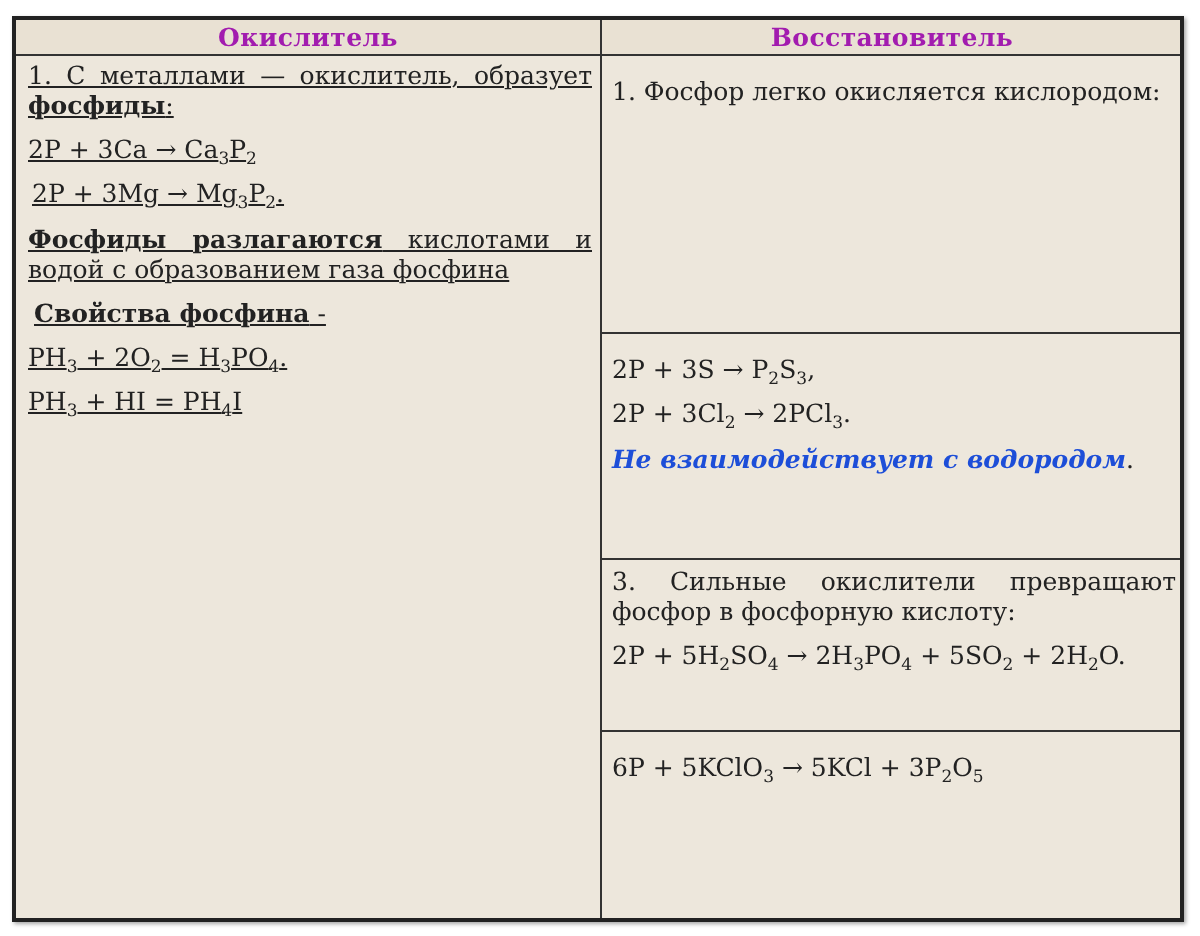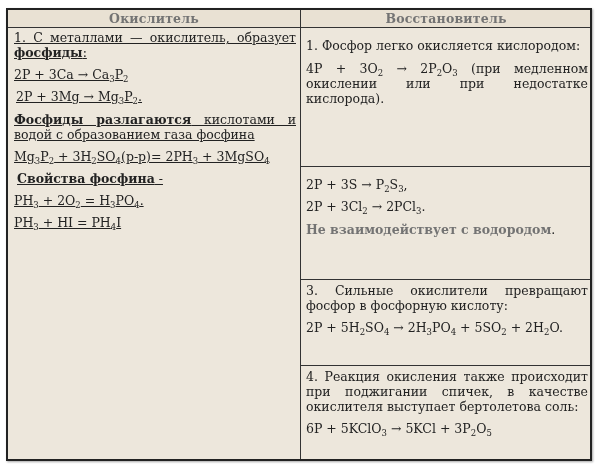--- a/index.html
+++ b/index.html
@@ -15,32 +15,32 @@
       box-shadow: 1px 1px 2px rgba(0,0,0,0.35);
     }
     .col-divider { position: absolute; left: 292px; top: 0; bottom: 0; width: 0; border-left: 1.5px solid #333; }
     .header {
       position: absolute; left: 0; top: 0; right: 0; height: 17px;
       border-bottom: 1.5px solid #333;
       background: #e9e1d3;
     }
     .hcell {
       position: absolute; top: 0; height: 17px; line-height: 17px; text-align: center;
-      font-weight: bold; font-size: 12.5px; color: #737373; letter-spacing: 0.2px;
+      font-weight: bold; font-size: 12.5px; color: #a21caf; letter-spacing: 0.2px;
     }
     .hcell.left { left: 0; width: 292px; }
     .hcell.right { left: 293px; width: 290px; }
     .left-col { position: absolute; left: 6px; top: 20px; width: 282px; text-decoration: underline; }
     .row-divider { position: absolute; left: 293px; right: 0; height: 0; border-top: 1.5px solid #333; }
     p { margin: 0; font-size: 12.5px; line-height: 15px; }
     .just { text-align: justify; text-align-last: left; }
     .eq { margin-top: 7px; margin-bottom: 2px; }
     b { font-weight: bold; }
     sub { font-size: 8.5px; vertical-align: -3px; line-height: 0; }
-    .red { color: #737373; font-weight: bold; }
+    .red { color: #1d4ed8; font-weight: bold; font-style: italic; }
     .cell { position: absolute; left: 298px; width: 282px; }
   </style>
 </head>
 <body>
 
 <div class="table">
   <div class="header">
     <div class="hcell left">Окислитель</div>
     <div class="hcell right">Восстановитель</div>
   </div>
@@ -52,39 +52,33 @@
     </p>
     <p class="eq">
       <span>2P + 3Ca → Ca</span><sub>3</sub><span>P</span><sub>2</sub>
     </p>
     <p class="eq" style="padding-left:2px">
       <span>2P + 3Mg → Mg</span><sub>3</sub><span>P</span><sub>2</sub><span>.</span>
     </p>
     <p class="just" style="margin-top:8px">
       <b>Фосфиды разлагаются</b><span> кислотами и водой с образованием газа фосфина</span>
     </p>
-    <p class="eq">
-      <span>Mg</span><sub>3</sub><span>P</span><sub>2</sub><span> + 3H</span><sub>2</sub><span>SO</span><sub>4</sub><span>(р-р)= 2PH</span><sub>3</sub><span> + 3MgSO</span><sub>4</sub>
-    </p>
     <p class="eq" style="padding-left:3px">
       <b>Свойства фосфина</b><span> -</span>
     </p>
     <p class="eq">
       <span>PH</span><sub>3</sub><span> + 2O</span><sub>2</sub><span> = H</span><sub>3</sub><span>PO</span><sub>4</sub><span>.</span>
     </p>
     <p class="eq">
       <span>PH</span><sub>3</sub><span> + HI = PH</span><sub>4</sub><span>I</span>
     </p>
   </div>
 
   <div class="cell" style="top:28px">
     <p class="just">1. Фосфор легко окисляется кислородом:</p>
-    <p class="eq just" style="margin-top:8px">
-      <span>4P + 3O</span><sub>2</sub><span> → 2P</span><sub>2</sub><span>O</span><sub>3</sub><span> (при медленном окислении или при недостатке кислорода).</span>
-    </p>
   </div>
   <div class="row-divider" style="top:156px"></div>
 
   <div class="cell" style="top:160px">
     <p class="eq">
       <span>2P + 3S → P</span><sub>2</sub><span>S</span><sub>3</sub><span>,</span>
     </p>
     <p class="eq">
       <span>2P + 3Cl</span><sub>2</sub><span> → 2PCl</span><sub>3</sub><span>.</span>
     </p>
@@ -96,18 +90,17 @@
 
   <div class="cell" style="top:273px">
     <p class="just">3. Сильные окислители превращают фосфор в фосфорную кислоту:</p>
     <p class="eq">
       <span>2P + 5H</span><sub>2</sub><span>SO</span><sub>4</sub><span> → 2H</span><sub>3</sub><span>PO</span><sub>4</sub><span> + 5SO</span><sub>2</sub><span> + 2H</span><sub>2</sub><span>O.</span>
     </p>
   </div>
   <div class="row-divider" style="top:355px"></div>
 
   <div class="cell" style="top:359px">
-    <p class="just">4. Реакция окисления также происходит при поджигании спичек, в качестве окислителя выступает бертолетова соль:</p>
     <p class="eq">
       <span>6P + 5KClO</span><sub>3</sub><span> → 5KCl + 3P</span><sub>2</sub><span>O</span><sub>5</sub>
     </p>
   </div>
 </div>
 
 </body></html>

